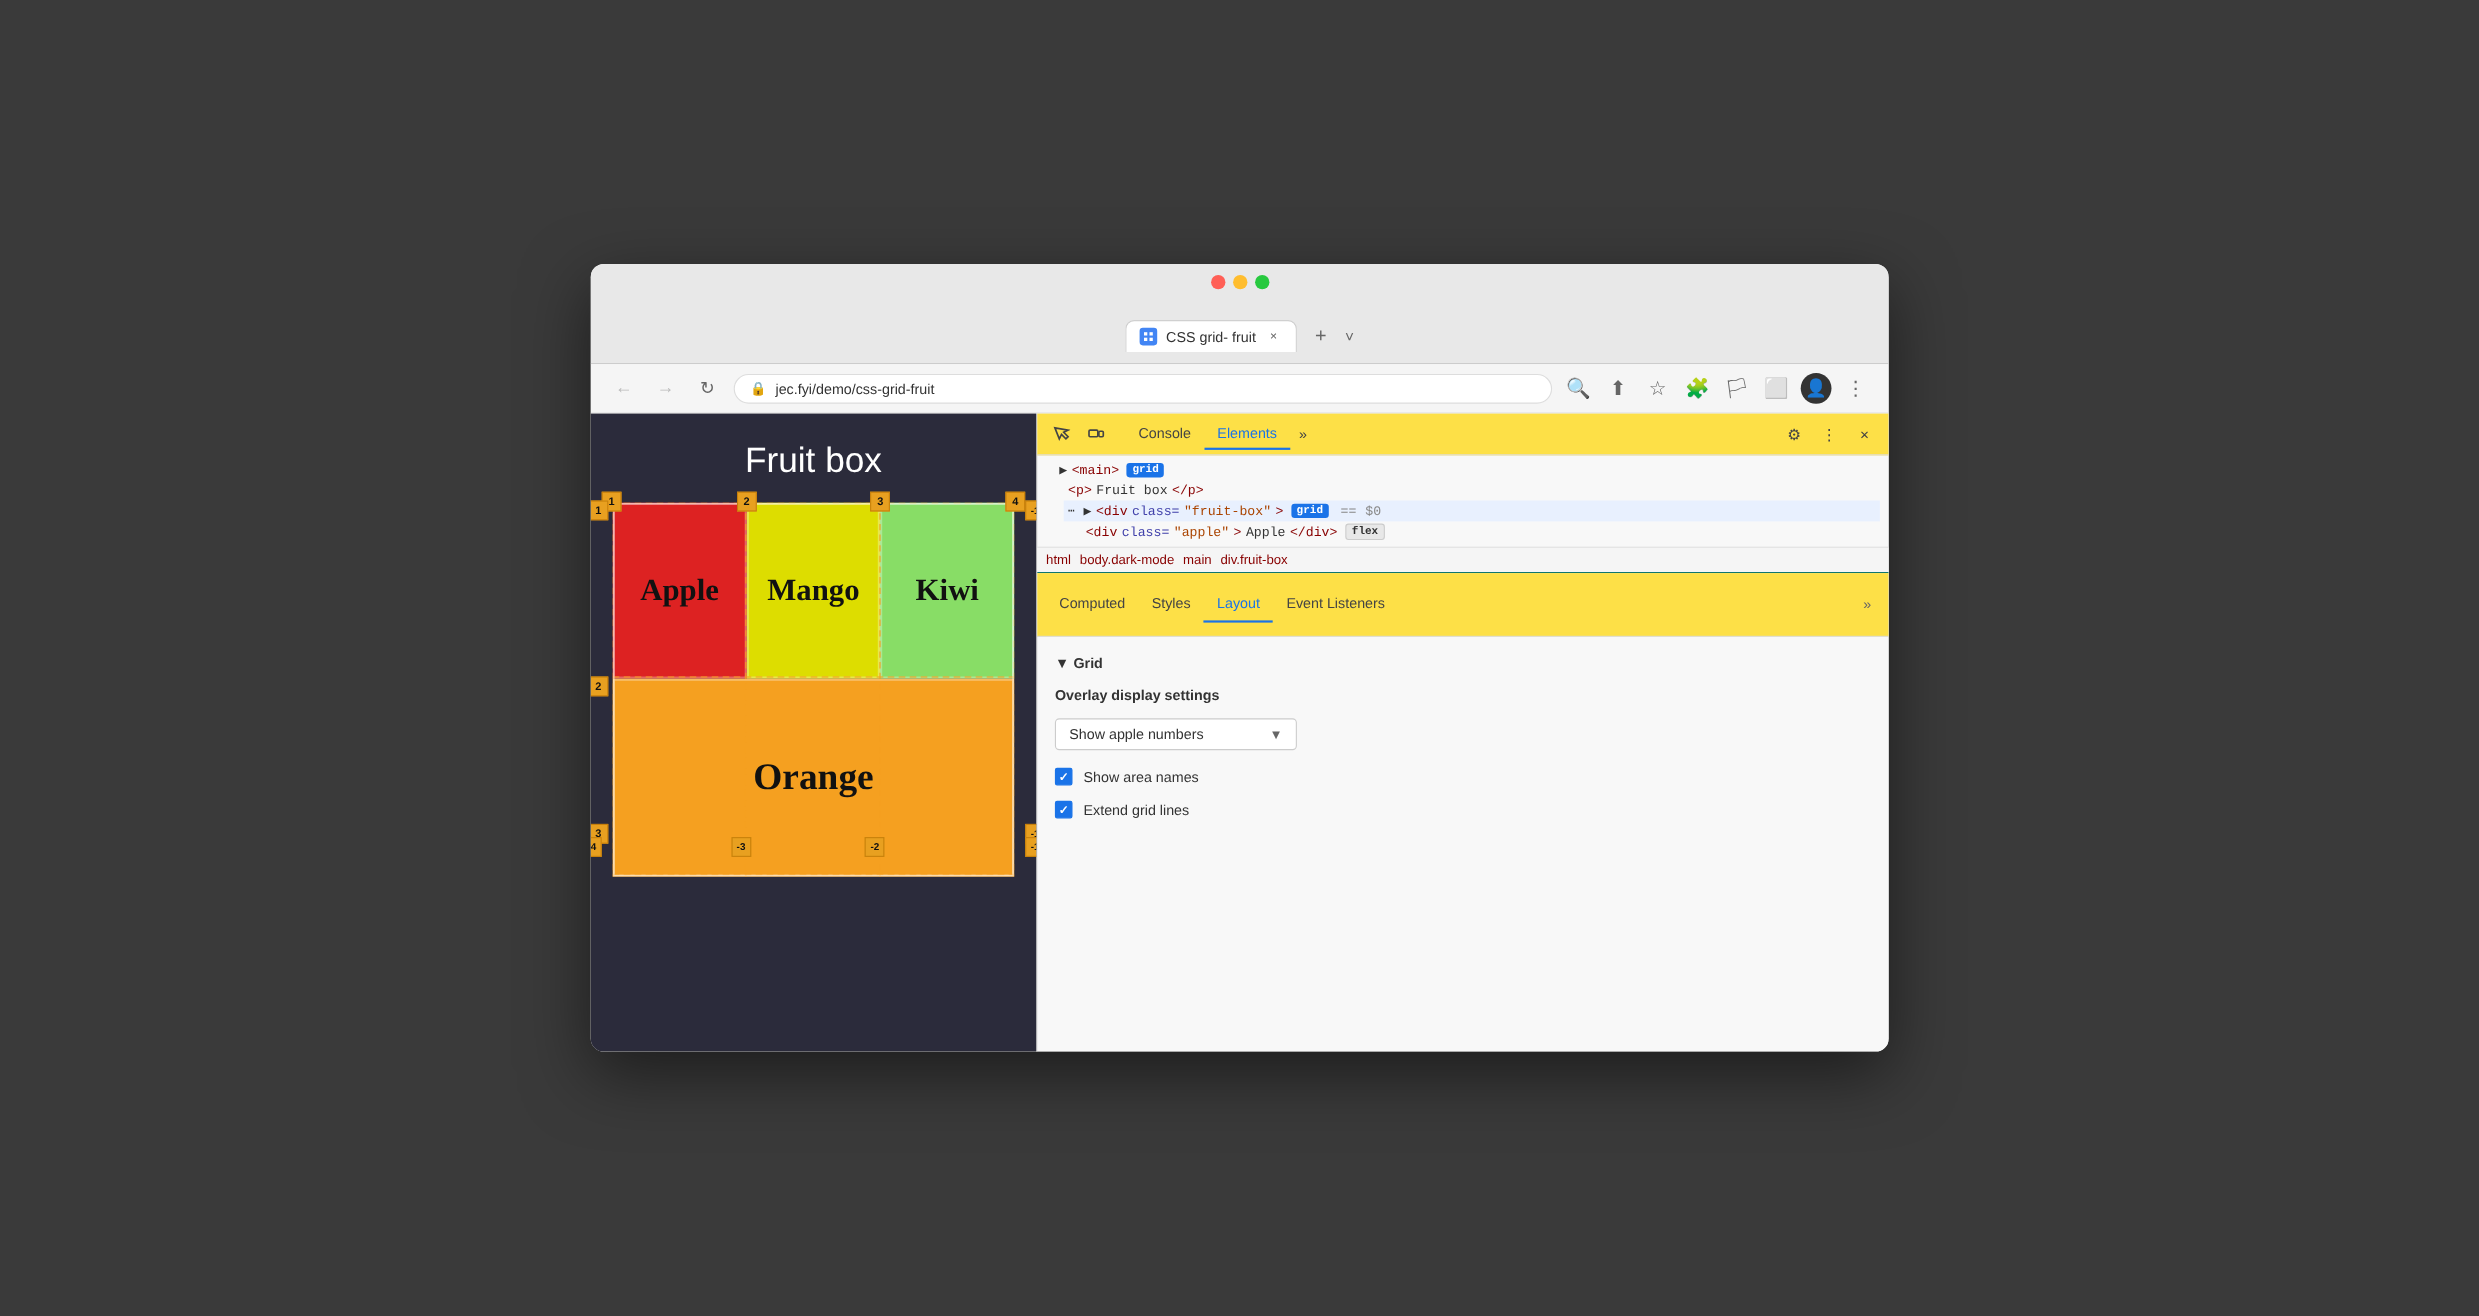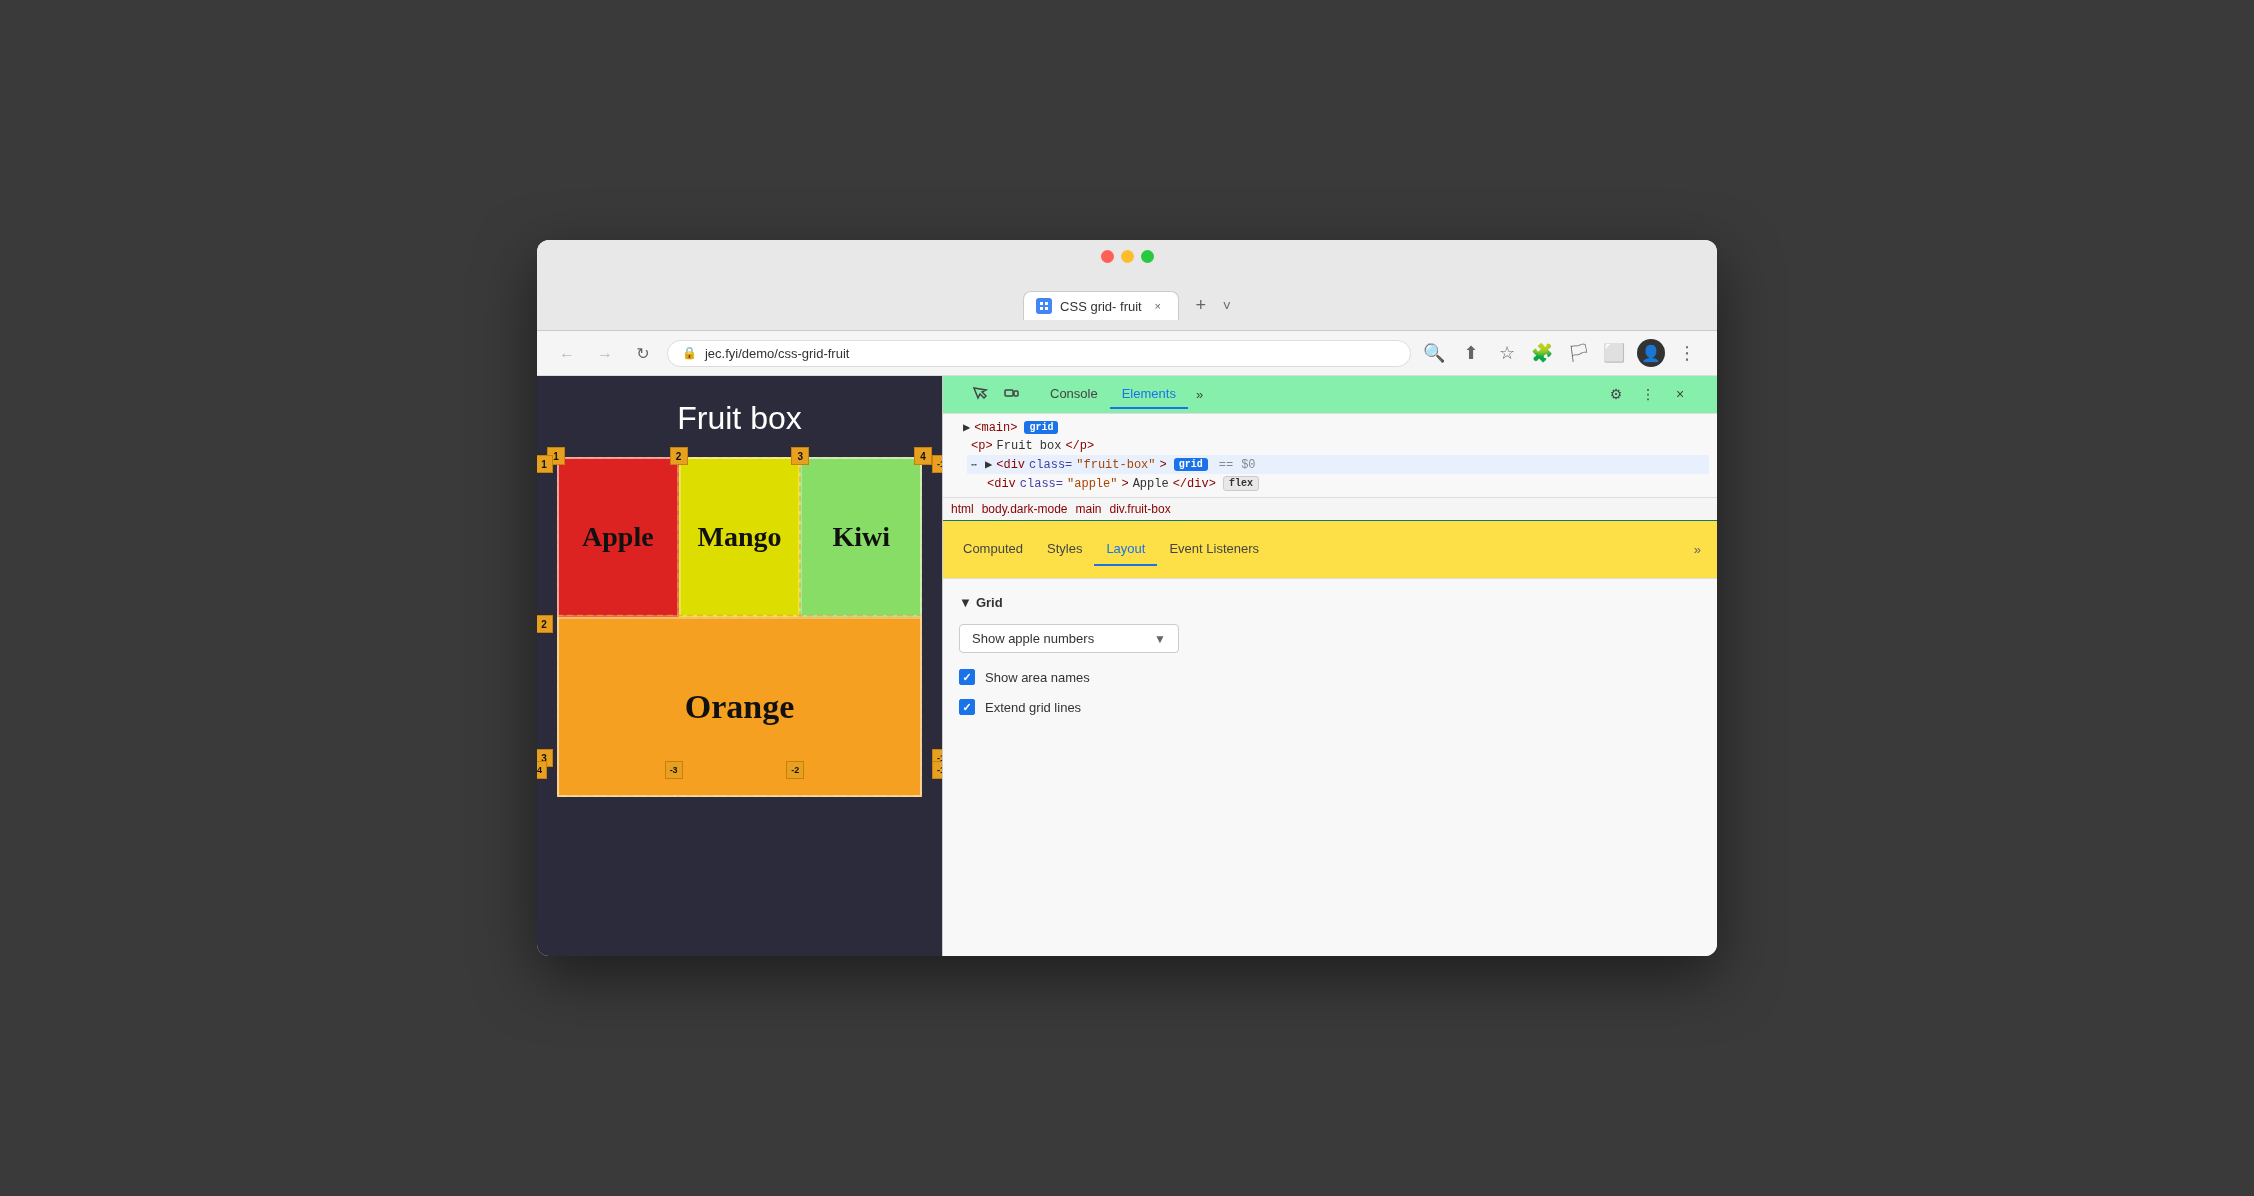--- a/index.html
+++ b/index.html
@@ -274,25 +274,25 @@
     
     .devtools-panel {
       flex: 1;
       background: #f8f8f8;
       display: flex;
       flex-direction: column;
       border-left: 1px solid #ccc;
     }
 
     .devtools-toolbar {
-      background: #86efac;
+      background: #fde047;
       border-bottom: 1px solid #ddd;
       display: flex;
-      align-items: flex-start;
-      padding: 4px 23px;
+      align-items: flex-end;
+      padding: 4px 8px;
       gap: 4px;
     }
 
     .dt-icon-btn {
       width: 28px;
       height: 28px;
       display: flex;
       align-items: center;
       justify-content: center;
       border-radius: 4px;
@@ -702,20 +702,21 @@
         <div class="layout-tab">Event Listeners</div>
         <div class="layout-more">»</div>
       </div>
 
       <div class="layout-panel">
         <div class="section-title">
           <span>▼</span>
           <span>Grid</span>
         </div>
 
+        <div class="subsection-title">Overlay display settings</div>
 
         <div class="setting-row">
           <div class="dropdown-select">
             <span>Show apple numbers</span>
             <span class="dropdown-arrow">▼</span>
           </div>
         </div>
 
 
         <div class="checkbox-row">

